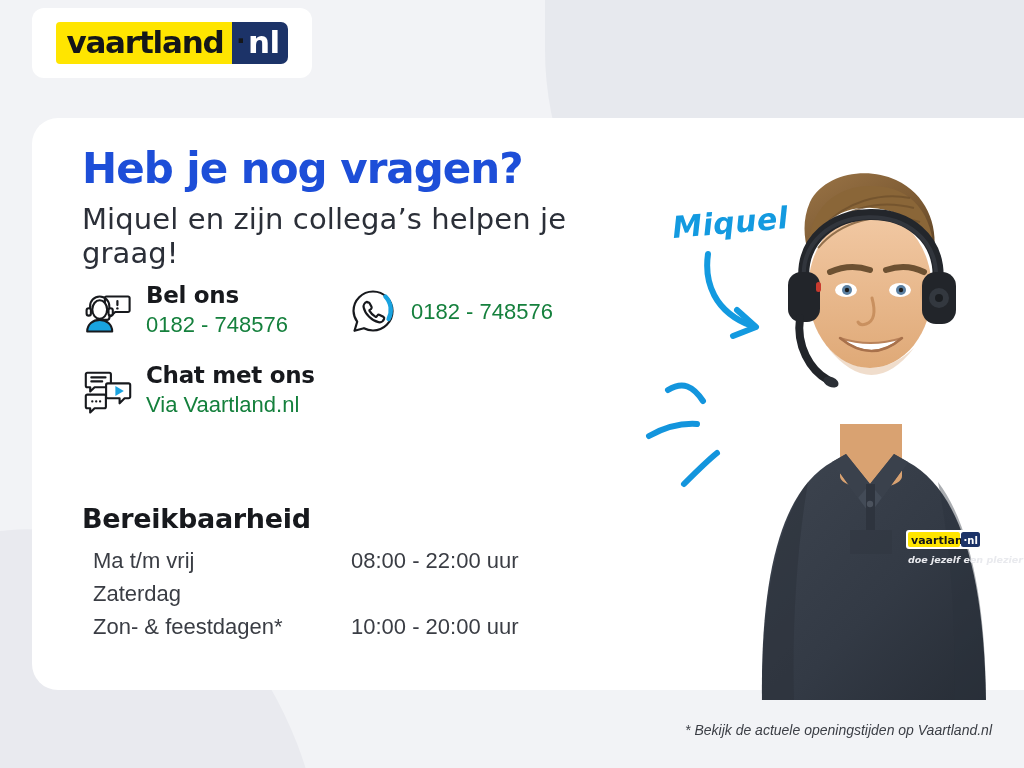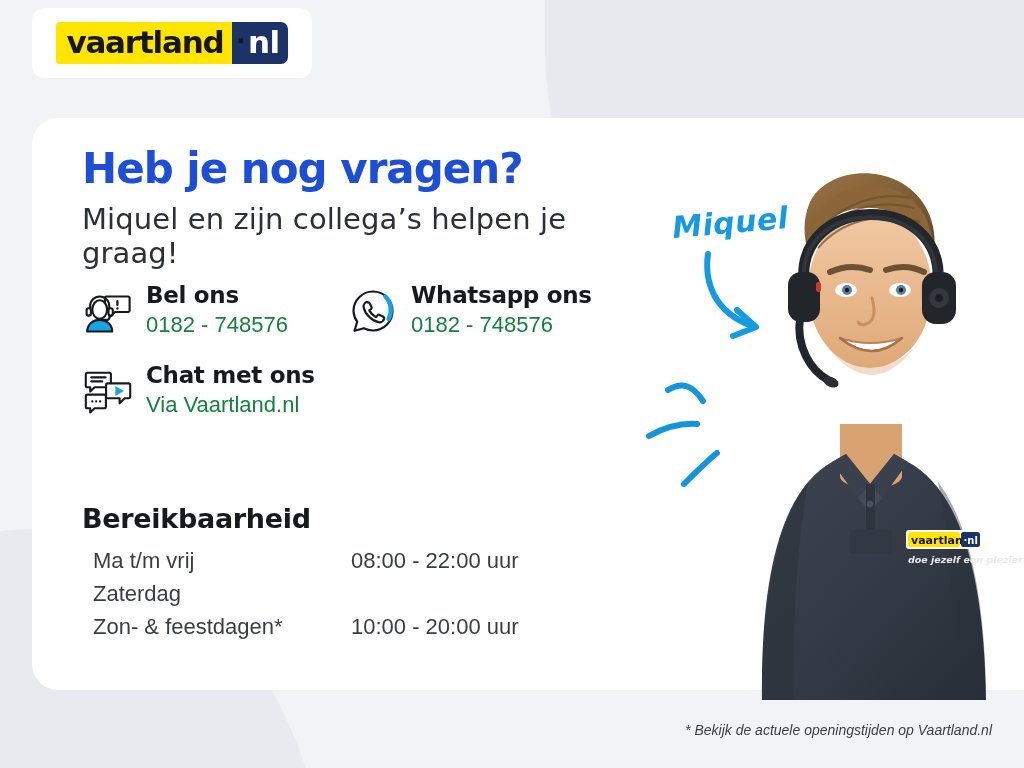--- a/index.html
+++ b/index.html
@@ -287,21 +287,20 @@
 
     <div class="contact-item whats">
       <span class="contact-icon">
         <svg viewBox="0 0 52 52" xmlns="http://www.w3.org/2000/svg">
           <path d="M26 6.5c10.8 0 19.5 8.7 19.5 19.5S36.8 45.5 26 45.5c-3.3 0-6.4-.8-9.1-2.3l-9.4 2.6 2.7-9.1A19.3 19.3 0 0 1 6.5 26C6.5 15.2 15.2 6.5 26 6.5z" fill="#ffffff" stroke="#17191d" stroke-width="2.2" stroke-linejoin="round"></path>
           <path d="M38.4 11.6A19.4 19.4 0 0 1 41.6 34" fill="none" stroke="#19a3e0" stroke-width="4.4" stroke-linecap="round"></path>
           <path d="M20.6 17.4c.8-.3 1.6 0 2 .8l1.9 3.6c.4.8.2 1.7-.5 2.2l-1.3 1c-.3.2-.4.6-.2.9a16 16 0 0 0 6.1 6c.3.2.7.1.9-.2l1-1.3c.5-.7 1.4-.9 2.2-.5l3.6 1.9c.8.4 1.1 1.3.8 2.1-.8 2.3-3.2 3.8-5.6 3.3-6.6-1.4-13.4-8.2-14.8-14.8-.5-2.4 1-4.8 3.3-5.6z" fill="none" stroke="#17191d" stroke-width="2.2" stroke-linejoin="round"></path>
         </svg>
       </span>
       <span class="contact-texts">
-        <span class="contact-title">Whatsapp ons</span>
         <span class="contact-value" style="display:block">0182 - 748576</span>
       </span>
     </div>
 
   </div>
 
   <div class="contact-row">
     <div class="contact-item chat">
       <span class="contact-icon">
         <svg viewBox="0 0 52 52" xmlns="http://www.w3.org/2000/svg">

